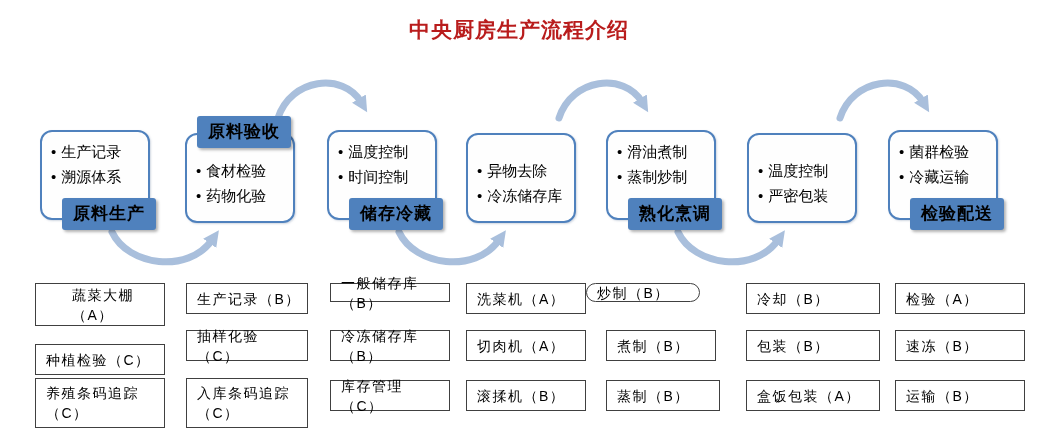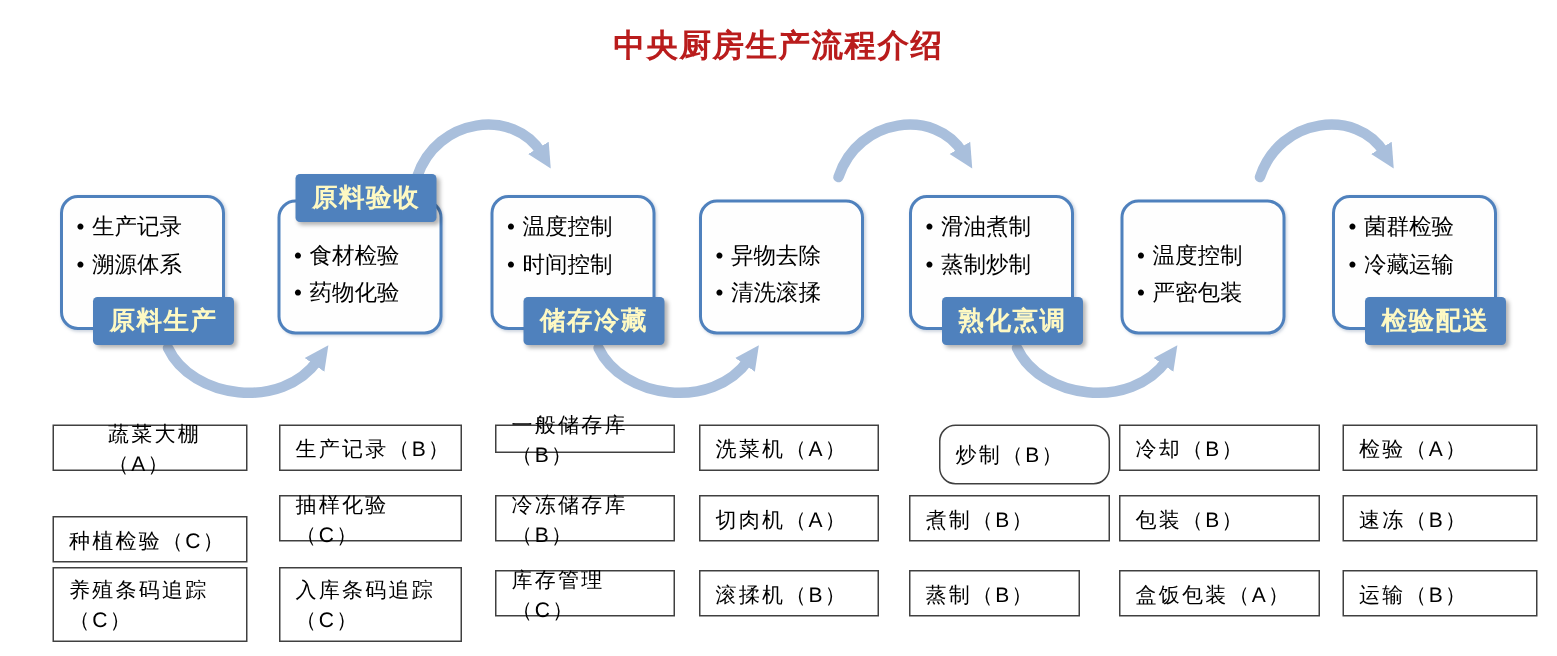--- a/index.html
+++ b/index.html
@@ -38,21 +38,21 @@
   .stage.top .card{top:17px;padding-top:23px;}
   .bullet-line{
     display:flex;align-items:baseline;
     font-size:15px;line-height:25px;color:#000;
     white-space:nowrap;
   }
   .dot{font-size:15px;margin:0 5px 0 2px;}
   .stage-label{
     position:absolute;
     background:var(--label-bg);
-    color:#fef9c3;
+    color:#000000;
     font-size:17px;font-weight:bold;
     letter-spacing:1px;
     padding:4px 11px 5px 11px;
     border-radius:3px;
     box-shadow:2px 2px 3px rgba(0,0,0,.3);
     white-space:nowrap;
     z-index:2;
   }
   .stage.bottom .stage-label{top:82px;left:22px;}
   .stage.top .stage-label{top:0;left:12px;}
@@ -117,21 +117,21 @@
         <div class="stage-label">储存冷藏</div>
       </div>
       <div class="stage top" style="left: 466px;">
         <div class="card">
           <div class="bullet-line">
             <span class="dot">•</span>
             <span>异物去除</span>
           </div>
           <div class="bullet-line">
             <span class="dot">•</span>
-            <span>清洗滚揉</span>
+            <span>冷冻储存库</span>
           </div>
         </div>
       </div>
       <div class="stage bottom" style="left: 606px;">
         <div class="card">
           <div class="bullet-line">
             <span class="dot">•</span>
             <span>滑油煮制</span>
           </div>
           <div class="bullet-line">
@@ -211,34 +211,34 @@
       <svg class="arrow-svg" width="105" height="52" viewBox="0 0 105 52" style="left: 835px; top: 70px;">
         <defs>
           <marker id="ah5" markerUnits="userSpaceOnUse" markerWidth="20" markerHeight="20" refX="4" refY="10" orient="auto">
             <path d="M0,2 L16,10 L0,18 Z" fill="#a9bfdc"></path>
           </marker>
         </defs>
         <path d="M5,48 C18,8 70,2 88,32" fill="none" stroke="#a9bfdc" stroke-width="7" stroke-linecap="round" marker-end="url(#ah5)"></path>
       </svg>
     </div>
   <div id="grid">
-      <div class="fbox" style="left: 35px; top: 283px; width: 130px; height: 31px; padding-left: 36px;">蔬菜大棚（A）</div>
+      <div class="fbox" style="left: 35px; top: 283px; width: 130px; height: 43px; padding-left: 36px;">蔬菜大棚（A）</div>
       <div class="fbox" style="left: 35px; top: 344px; width: 130px; height: 31px;">种植检验（C）</div>
       <div class="fbox" style="left: 35px; top: 378px; width: 130px; height: 50px;">养殖条码追踪（C）</div>
       <div class="fbox" style="left: 186px; top: 283px; width: 122px; height: 31px;">生产记录（B）</div>
       <div class="fbox" style="left: 186px; top: 330px; width: 122px; height: 31px;">抽样化验（C）</div>
       <div class="fbox" style="left: 186px; top: 378px; width: 122px; height: 50px;">入库条码追踪（C）</div>
       <div class="fbox" style="left: 330px; top: 283px; width: 120px; height: 19px;">一般储存库（B）</div>
       <div class="fbox" style="left: 330px; top: 330px; width: 120px; height: 31px;">冷冻储存库（B）</div>
       <div class="fbox" style="left: 330px; top: 380px; width: 120px; height: 31px;">库存管理（C）</div>
       <div class="fbox" style="left: 466px; top: 283px; width: 120px; height: 31px;">洗菜机（A）</div>
       <div class="fbox" style="left: 466px; top: 330px; width: 120px; height: 31px;">切肉机（A）</div>
       <div class="fbox" style="left: 466px; top: 380px; width: 120px; height: 31px;">滚揉机（B）</div>
-      <div class="fbox" style="left: 626px; top: 283px; width: 114px; height: 40px; border-radius: 11px;">炒制（B）</div>
-      <div class="fbox" style="left: 606px; top: 330px; width: 134px; height: 31px;">煮制（B）</div>
+      <div class="fbox" style="left: 586px; top: 283px; width: 114px; height: 19px; border-radius: 11px;">炒制（B）</div>
+      <div class="fbox" style="left: 606px; top: 330px; width: 110px; height: 31px;">煮制（B）</div>
       <div class="fbox" style="left: 606px; top: 380px; width: 114px; height: 31px;">蒸制（B）</div>
       <div class="fbox" style="left: 746px; top: 283px; width: 134px; height: 31px;">冷却（B）</div>
       <div class="fbox" style="left: 746px; top: 330px; width: 134px; height: 31px;">包装（B）</div>
       <div class="fbox" style="left: 746px; top: 380px; width: 134px; height: 31px;">盒饭包装（A）</div>
       <div class="fbox" style="left: 895px; top: 283px; width: 130px; height: 31px;">检验（A）</div>
       <div class="fbox" style="left: 895px; top: 330px; width: 130px; height: 31px;">速冻（B）</div>
       <div class="fbox" style="left: 895px; top: 380px; width: 130px; height: 31px;">运输（B）</div>
     </div>
 </div>
 

